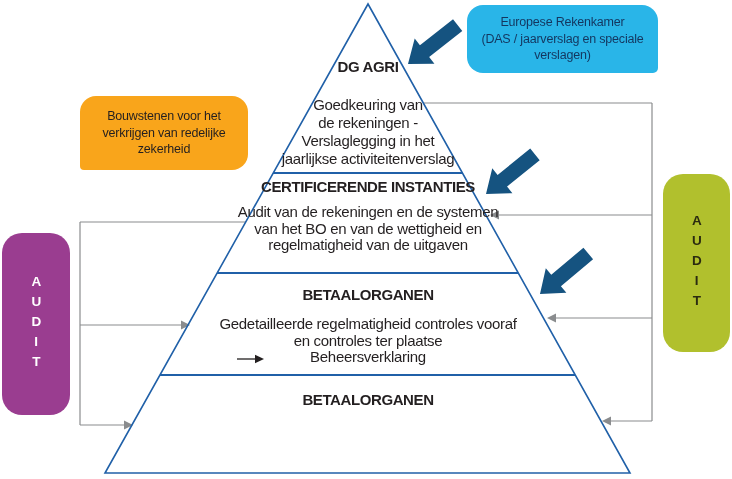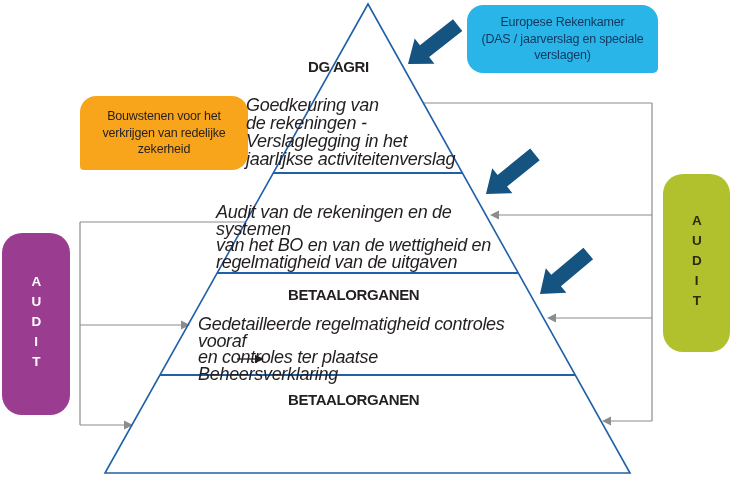--- a/index.html
+++ b/index.html
@@ -1,23 +1,23 @@
 <!DOCTYPE html>
 <html><head>
 <meta charset="utf-8">
 <style>
   html,body{margin:0;padding:0;background:#fff;}
   .stage{
     position:relative;width:732px;height:479px;background:#ffffff;overflow:hidden;
     font-family:"Liberation Sans",sans-serif;color:#231f20;
   }
   .stage svg{position:absolute;left:0;top:0;z-index:1;}
-  .txt{position:absolute;z-index:3;white-space:pre-line;}
+  .txt{position:absolute;z-index:3;text-align:center;white-space:pre-line;}
   .hdr{font-weight:700;font-size:15px;letter-spacing:-0.4px;color:#231f20;}
-  .body-txt{font-size:18px;letter-spacing:-0.3px;line-height:16.5px;color:#231f20;font-style:italic;}
+  .body-txt{font-size:15px;letter-spacing:-0.3px;line-height:16.5px;color:#231f20;}
   .callout{
     position:absolute;z-index:2;display:flex;align-items:center;justify-content:center;
     text-align:center;white-space:pre-line;font-size:12.5px;line-height:16.5px;letter-spacing:-0.2px;
   }
   .callout.blue{
     left:467px;top:5px;width:191px;height:68px;background:#29b5e8;color:#14365f;
     border-radius:16px 16px 5px 16px;
   }
   .callout.orange{
     left:80px;top:96px;width:168px;height:74px;background:#f9a51b;color:#231f20;
@@ -107,20 +107,21 @@
   <div class="audit-pill green">
     <span class="vtext">AUDIT</span>
   </div>
 
   <div class="txt hdr dg-agri">DG AGRI</div>
   <div class="txt body-txt lvl1-body">Goedkeuring van
 de rekeningen -
 Verslaglegging in het
 jaarlijkse activiteitenverslag</div>
 
+  <div class="txt hdr lvl2-hdr">CERTIFICERENDE INSTANTIES</div>
   <div class="txt body-txt lvl2-body">Audit van de rekeningen en de systemen
 van het BO en van de wettigheid en
 regelmatigheid van de uitgaven</div>
 
   <div class="txt hdr lvl3-hdr">BETAALORGANEN</div>
   <div class="txt body-txt lvl3-body">Gedetailleerde regelmatigheid controles vooraf
 en controles ter plaatse
 Beheersverklaring</div>
 
   <div class="txt hdr lvl4-hdr">BETAALORGANEN</div>

